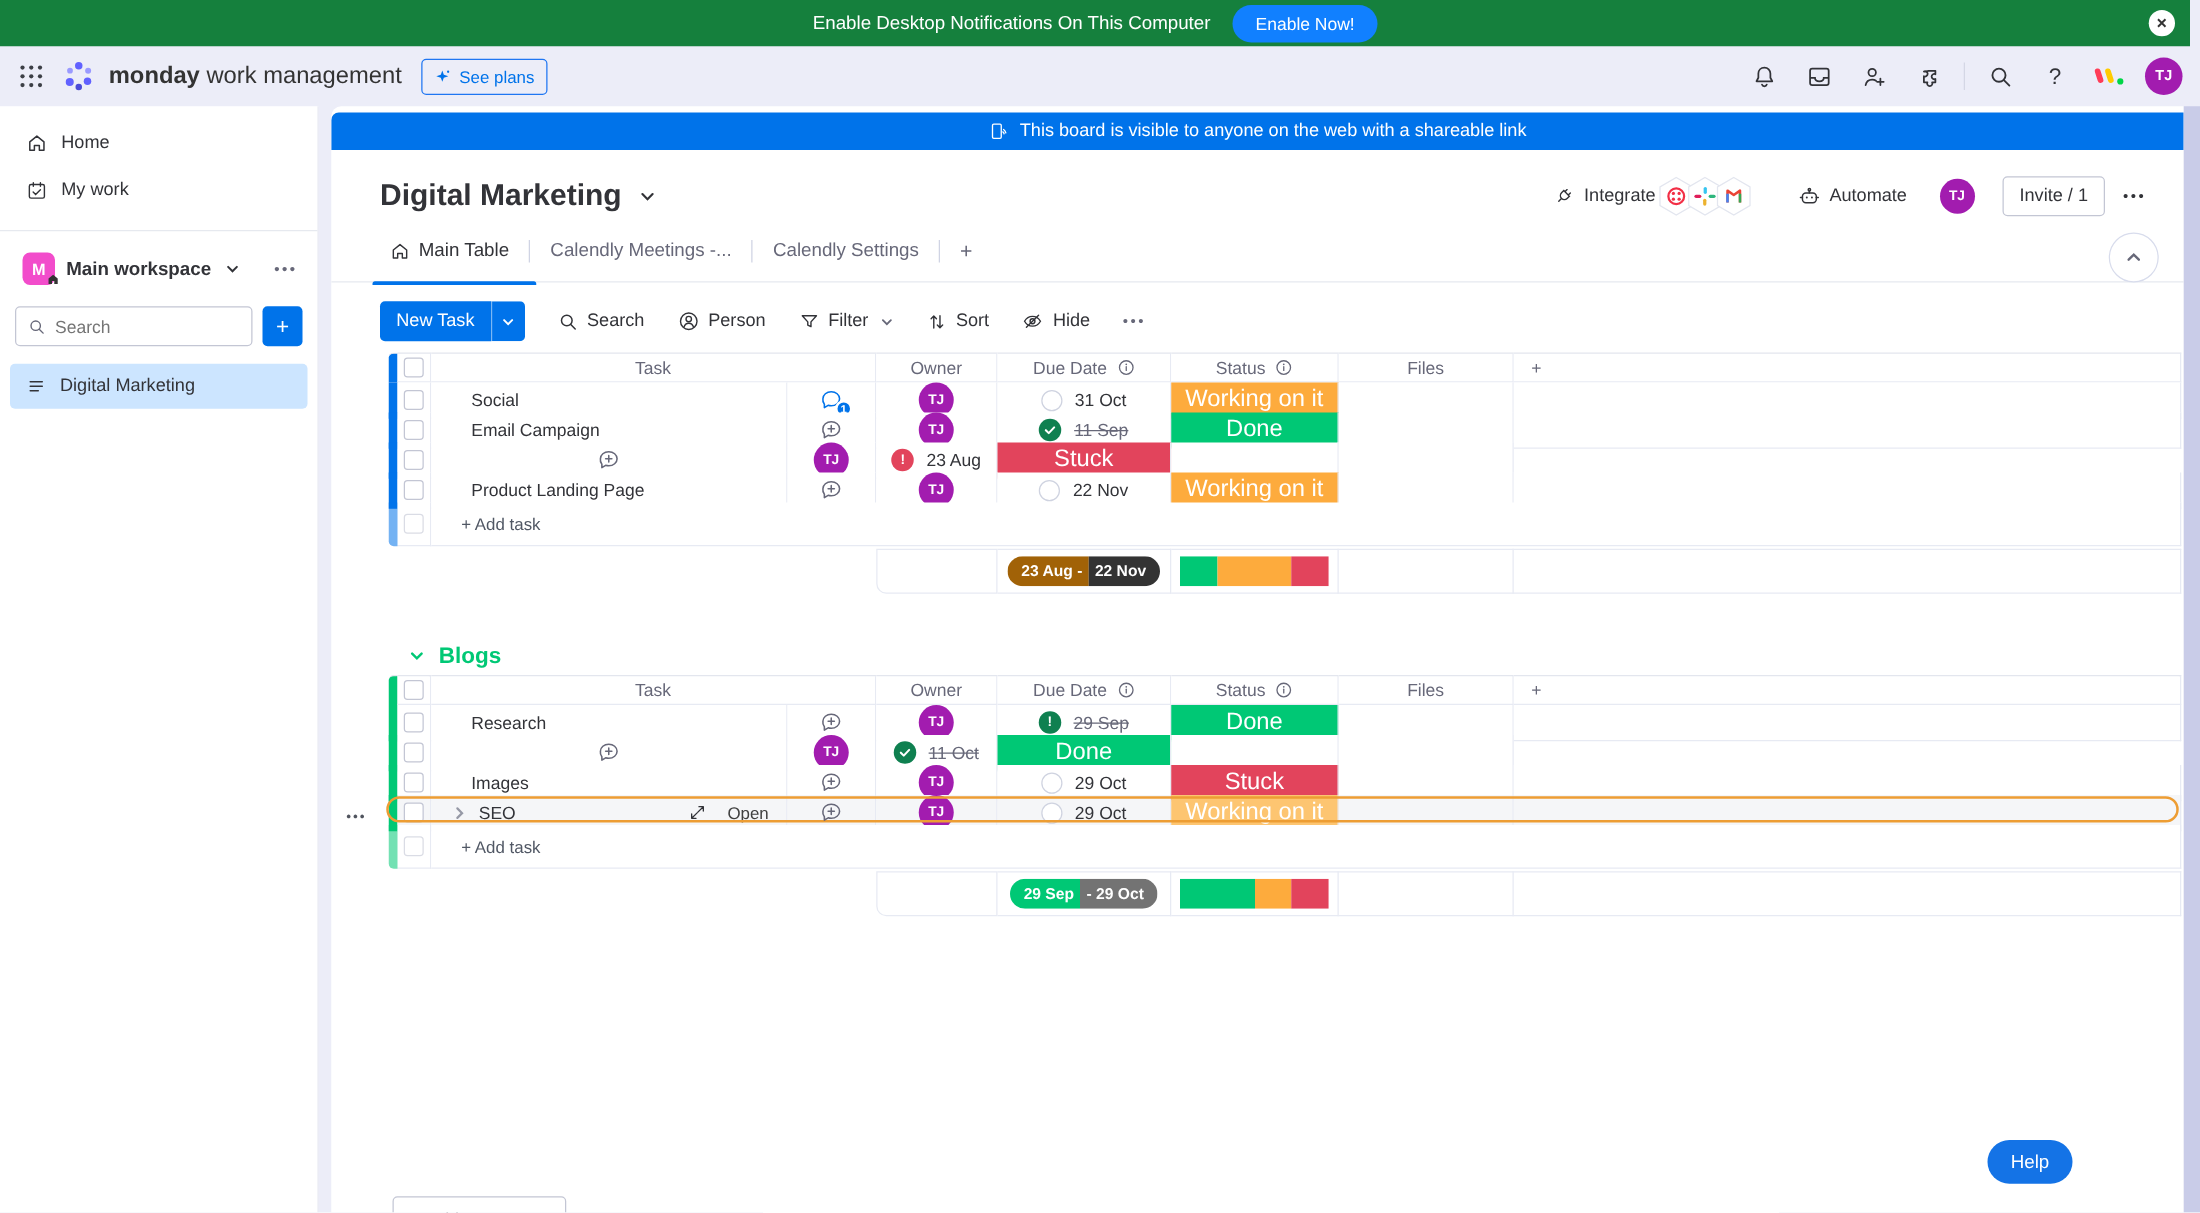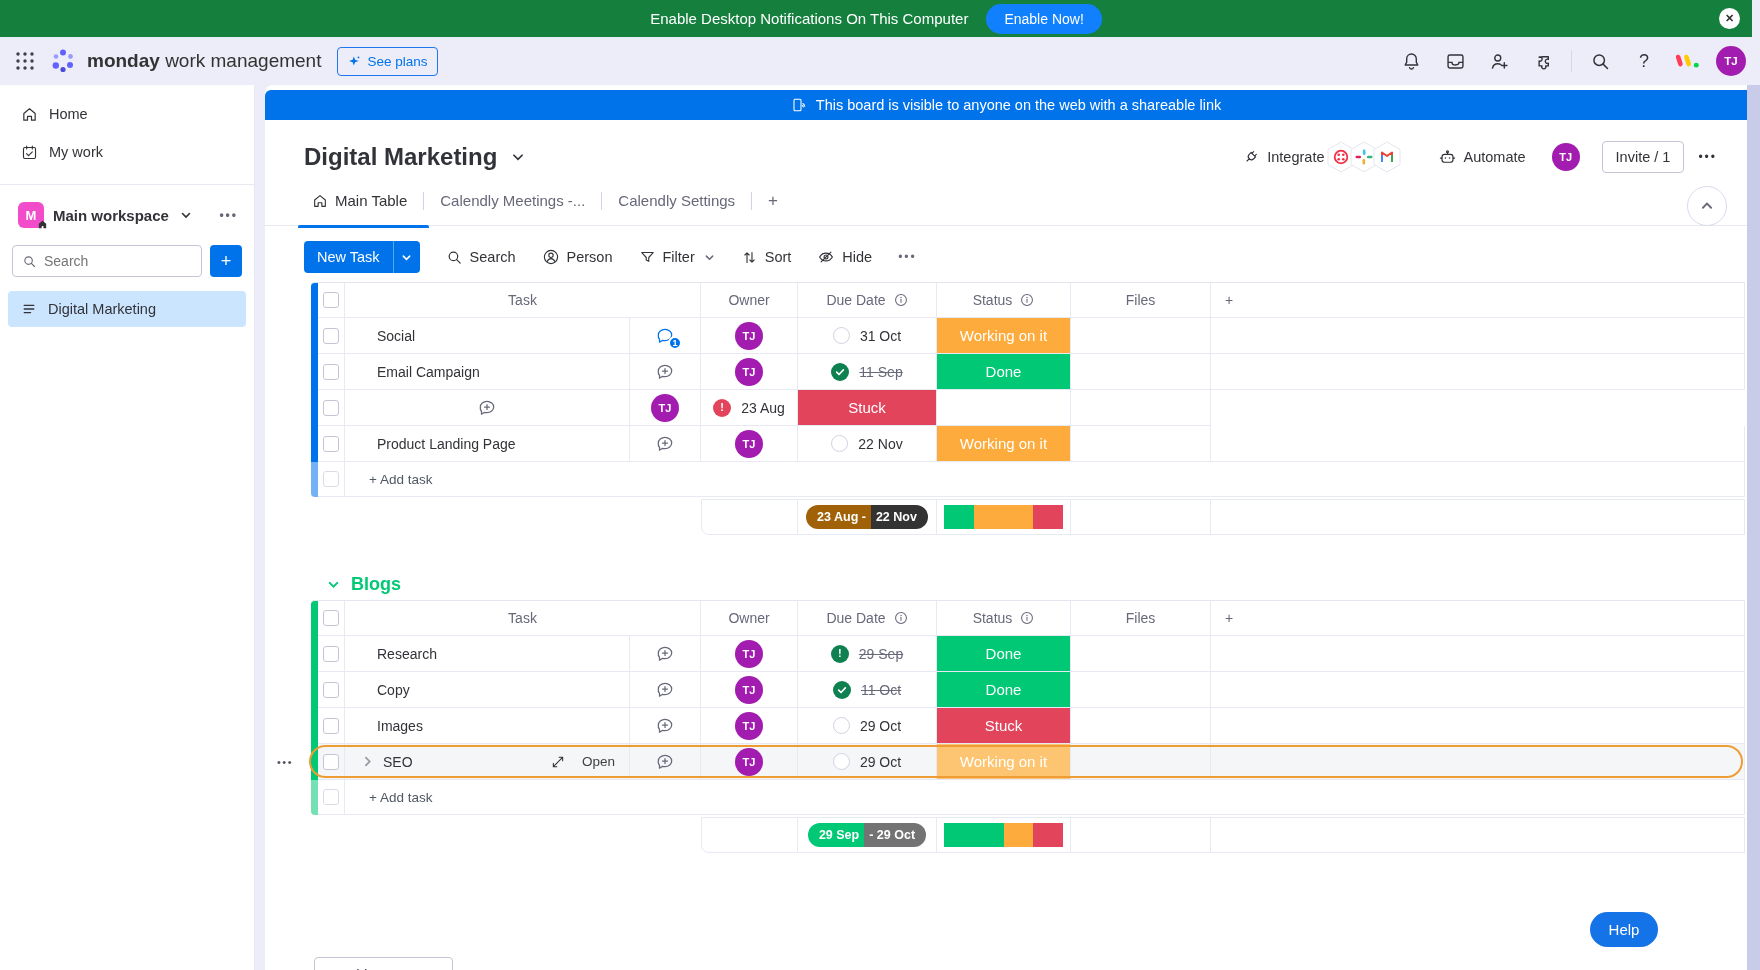--- a/index.html
+++ b/index.html
@@ -71,39 +71,39 @@
   .newtask-arrow{background:#0073ea;border-left:1px solid rgba(255,255,255,.35);border-radius:0 4px 4px 0;width:27px;display:flex;align-items:center;justify-content:center;color:#fff}
   .tool{display:flex;align-items:center;gap:7px;cursor:pointer}
   .tool .sub-chev{color:#676879;margin-left:2px}
   .tool-dots{color:#676879;letter-spacing:2px;font-size:12px;cursor:pointer}
 
   
   .group-head{display:flex;align-items:center;gap:11px;margin-left:62px;height:26px;font-size:18px;font-weight:bold;cursor:pointer}
   .g1-head{margin-top:37px}.g2-head{margin-top:36px}
   .tbl{margin-left:46px;width:1434px;font-size:14px}
   .t1{margin-top:9px}.t2{margin-top:3px}
-  .tr{display:grid;grid-template-columns:7px 27px 285px 71px 97px 139px 134px 140px 1fr;height:36px;position:relative}
+  .tr{display:grid;grid-template-columns:7px 27px 285px 71px 97px 139px 134px 140px 1fr;height:24px;position:relative}
   .cell{border-right:1px solid #e7eaf3;border-bottom:1px solid #e7eaf3;display:flex;align-items:center;justify-content:center;background:#fff}
   .tr.head .cell{border-top:1px solid #e3e6ee;color:#676879;font-size:14px}
   .c-bar{border:none}
   .bar-top{border-radius:4px 0 0 0}
   .bar-bottom{border-radius:0 0 0 4px;opacity:.55}
   .c-task{justify-content:flex-start;padding-left:32px}
   .cb{width:16px;height:16px;border:1px solid #c3c6d4;border-radius:3px;background:#fff;cursor:pointer}
   .bubble{color:#676879;cursor:pointer;position:relative}
   .bubble.blue{color:#0073ea}
   .bubble-badge{position:absolute;right:-7px;bottom:-4px;min-width:14px;height:14px;border-radius:8px;background:#0073ea;border:2px solid #fff;color:#fff;font-size:9px;display:flex;align-items:center;justify-content:center;padding:0 2px;font-weight:bold}
   .due-ic{width:18px;height:18px;border-radius:50%;display:flex;align-items:center;justify-content:center;margin-right:10px;flex:none}
   .due-ring{width:17px;height:17px;border:1.5px solid #cfd3e0;background:#fff}
   .due-green{background:#0f8050;color:#fff}
   .due-red{background:#e2445c;color:#fff}
   .due-ic .ex{font-size:11px;font-weight:bold;line-height:1}
   .due-txt{color:#323338}
   .strike{text-decoration:line-through;color:#676879}
-  .c-status{color:#fff;font-size:15px;cursor:pointer}
+  .c-status{color:#fff;font-size:19px;cursor:pointer}
   .c-plus-h{justify-content:flex-start;padding-left:14px;font-size:20px;color:#676879}
   .hcenter{gap:8px}
   .info{color:#676879}
   .addtask-row{height:35px}
   .addtask-cell{justify-content:flex-start;padding-left:24px;color:#505764;font-size:13.5px;cursor:pointer}
   .cb.faded{opacity:.6}
 
   
   .tr.hovered .cell{background:#f5f6f8}
   .seo-outline{position:absolute;top:1px;bottom:2px;left:-2px;right:2px;border:2px solid #ed9d33;border-radius:18px;pointer-events:none}
@@ -698,23 +698,20 @@
       <div class="cell c-status" style="background-color: rgb(0, 200, 117);">Done</div>
       <div class="cell"></div>
       <div class="cell"></div>
     </div>
 
     <div class="tr">
       <div class="cell c-bar" style="background-color: rgb(0, 200, 117);"></div>
       <div class="cell">
           <span class="cb"></span>
         </div>
-      <div class="cell c-task">
-          <span>Copy</span>
-        </div>
       <div class="cell">
           <span class="ico bubble">
             <svg width="20" height="20" viewBox="0 0 24 24" fill="none" stroke="currentColor" stroke-width="1.5" stroke-linejoin="round">
               <path d="M12 4a8 6.8 0 0 1 8 6.8A8 6.8 0 0 1 12 17.6c-1.1 0-2.1-.15-3-.45L5.4 19.4v-3.3A6.8 6.8 0 0 1 4 10.8 8 6.8 0 0 1 12 4z"></path>
               <path d="M12 7.8v6M9 10.8h6" stroke-linecap="round"></path>
             </svg>
           </span>
         </div>
       <div class="cell">
           <span class="avatar md">TJ</span>

